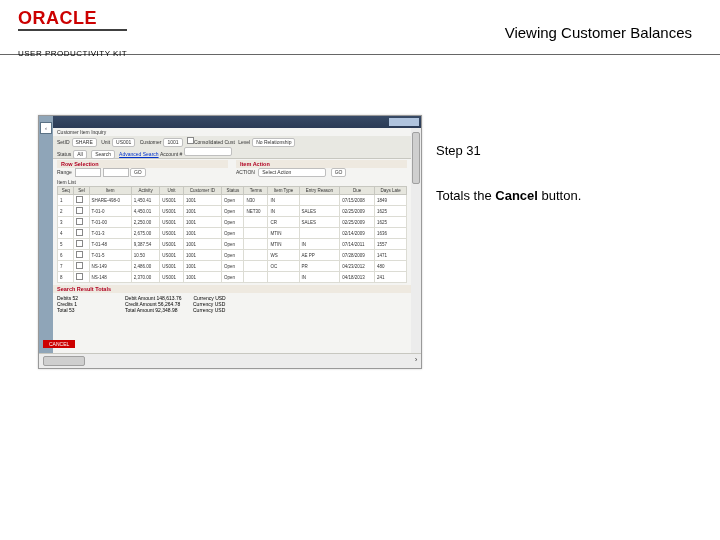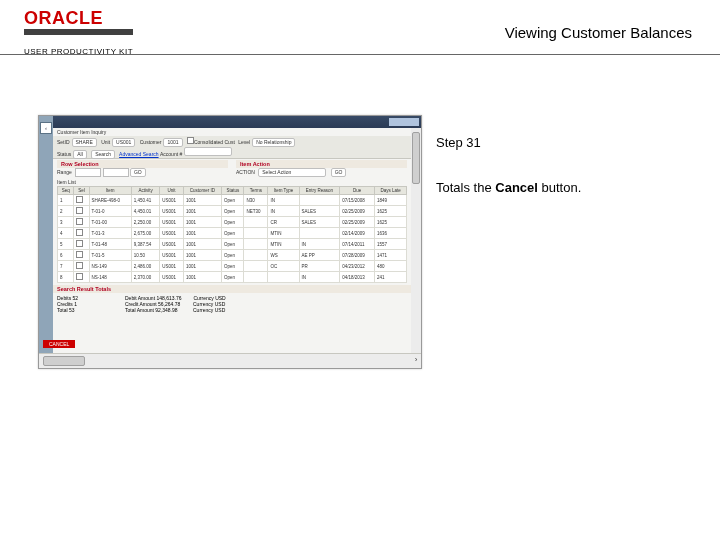--- a/index.html
+++ b/index.html
@@ -1,20 +1,20 @@
 <!DOCTYPE html>
 <html><head>
 <meta charset="utf-8">
 <style>
 html,body{margin:0;padding:0;width:720px;height:540px;background:#fff;font-family:Arial,Helvetica,sans-serif;font-size:11px;color:#000;}
 .page{position:relative;width:720px;height:540px;}
 .header{position:relative;height:54px;border-bottom:1px solid #666;}
-.logo-block{position:absolute;left:24px;top:8px;}
+.logo-block{position:absolute;left:18px;top:8px;}
 .oracle-logo{color:#c00;font-weight:bold;font-size:18px;letter-spacing:0.5px;font-family:Arial,sans-serif;}
-.upk{font-size:8px;letter-spacing:0.5px;color:#000;margin-top:0px;border-top:6px solid #404040;padding-top:12px;display:inline-block;}
+.upk{font-size:8px;letter-spacing:0.5px;color:#000;margin-top:0px;border-top:2px solid #404040;padding-top:18px;display:inline-block;}
 .title{position:absolute;right:28px;top:24px;font-size:15px;color:#000;}
 .body{position:relative;}
 .shot{position:absolute;left:38px;top:60px;width:382px;height:252px;border:1px solid #999;background:#f4f4f2;box-shadow:0 0 2px rgba(0,0,0,.2);overflow:hidden;}
 .shot .titlebar{height:12px;background:linear-gradient(#374a66,#2b3b55);position:relative;}
 .shot .titlebar::after{content:"";position:absolute;right:2px;top:2px;width:30px;height:8px;background:#b0c4de;}
 .shot .ribbon{height:20px;background:#e8e8e2;border-bottom:1px solid #c7c7c0;font-size:5px;line-height:10px;padding:1px 4px;}
 .shot .ribbon .row{white-space:nowrap;}
 .pill{display:inline-block;background:#fff;border:1px solid #bfbfbf;border-radius:2px;padding:0 3px;margin-right:3px;color:#333;height:7px;line-height:7px;}
 .lbl{display:inline-block;color:#333;margin-right:2px;}
 .link{color:#03c;text-decoration:underline;}
@@ -33,21 +33,21 @@
 .bottom-scroll{position:absolute;left:0;right:0;bottom:0;height:14px;background:#ececec;border-top:1px solid #c7c7c0;}
 .bottom-scroll .thumb{position:absolute;left:4px;top:2px;height:8px;width:40px;background:#cfcfcf;border:1px solid #a0a0a0;border-radius:2px;}
 .bottom-scroll .lt,.bottom-scroll .rt{position:absolute;top:1px;width:10px;height:10px;line-height:10px;text-align:center;color:#444;font-size:8px;}
 .bottom-scroll .lt{left:0;}
 .bottom-scroll .rt{right:0;}
 .side{position:absolute;top:0;left:0;width:14px;height:100%;background:#8fa5b8;}
 .side .btn{width:10px;height:10px;margin:6px auto;background:#fff;border:1px solid #5b7285;font-size:6px;text-align:center;line-height:10px;color:#334;}
 .sright{position:absolute;right:0;top:12px;bottom:14px;width:10px;background:#ececec;border-left:1px solid #c7c7c0;}
 .sright .vthumb{position:absolute;left:1px;top:4px;width:6px;height:50px;background:#cfcfcf;border:1px solid #a0a0a0;border-radius:2px;}
 .inner{position:absolute;left:14px;right:10px;top:12px;bottom:14px;overflow:hidden;background:#f4f4f2;}
-.instr{position:absolute;left:436px;top:80px;font-size:13px;}
+.instr{position:absolute;left:436px;top:88px;font-size:13px;}
 .instr .step{margin-bottom:30px;}
 .instr .click b{font-weight:bold;}
 .inner .subhdr{font-size:5px;padding:1px 4px;color:#333;}
 </style>
 </head>
 <body>
 <div class="page">
 
 <div class="header">
   <div class="logo-block">

